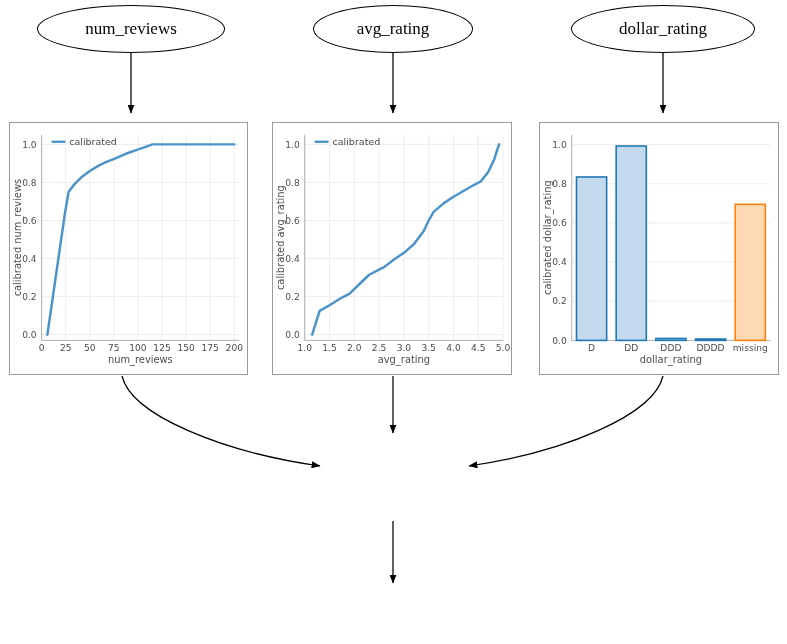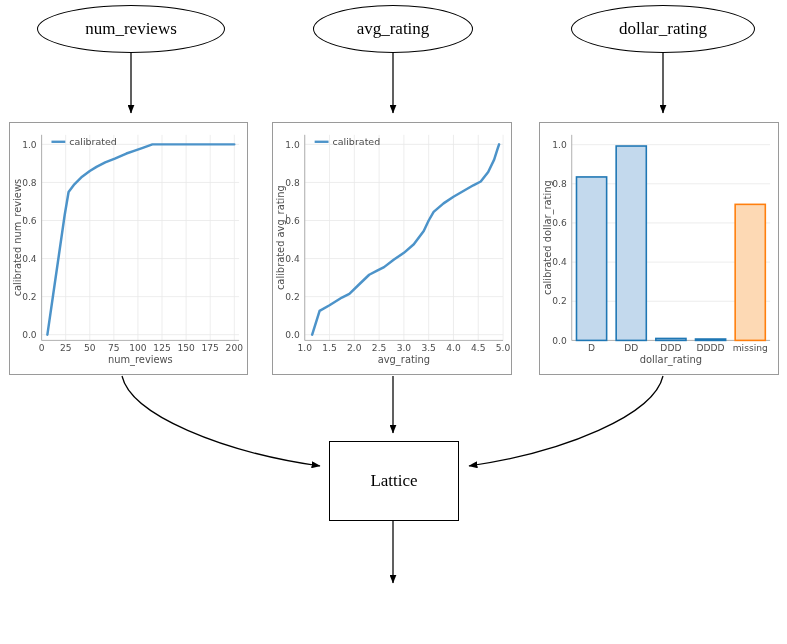--- a/index.html
+++ b/index.html
@@ -48,23 +48,20 @@
   <div class="node-ellipse" style="left:37px;top:5px;width:188px;height:48px;">
     <span>num_reviews</span>
   </div>
   <div class="node-ellipse" style="left:313px;top:5px;width:160px;height:48px;">
     <span>avg_rating</span>
   </div>
   <div class="node-ellipse" style="left:571px;top:5px;width:184px;height:48px;">
     <span>dollar_rating</span>
   </div>
 
-  <div class="lattice-box" style="left:329px;top:441px;width:130px;height:80px;">
-    <span>Lattice</span>
-  </div>
 
 
   <div class="panel" style="left:9px;top:122px;width:239px;height:253px;">
     <svg class="plot" viewBox="0 0 120 127" preserveAspectRatio="none">
         <line x1="16" x2="116" y1="107.11111111111111" y2="107.11111111111111" class="grid"></line>
         <text x="13.5" y="108.71111111111111" class="axis-text tick" text-anchor="end">0.0</text>
         <line x1="16" x2="116" y1="87.85185185185185" y2="87.85185185185185" class="grid"></line>
         <text x="13.5" y="89.45185185185184" class="axis-text tick" text-anchor="end">0.2</text>
         <line x1="16" x2="116" y1="68.5925925925926" y2="68.5925925925926" class="grid"></line>
         <text x="13.5" y="70.19259259259259" class="axis-text tick" text-anchor="end">0.4</text>

